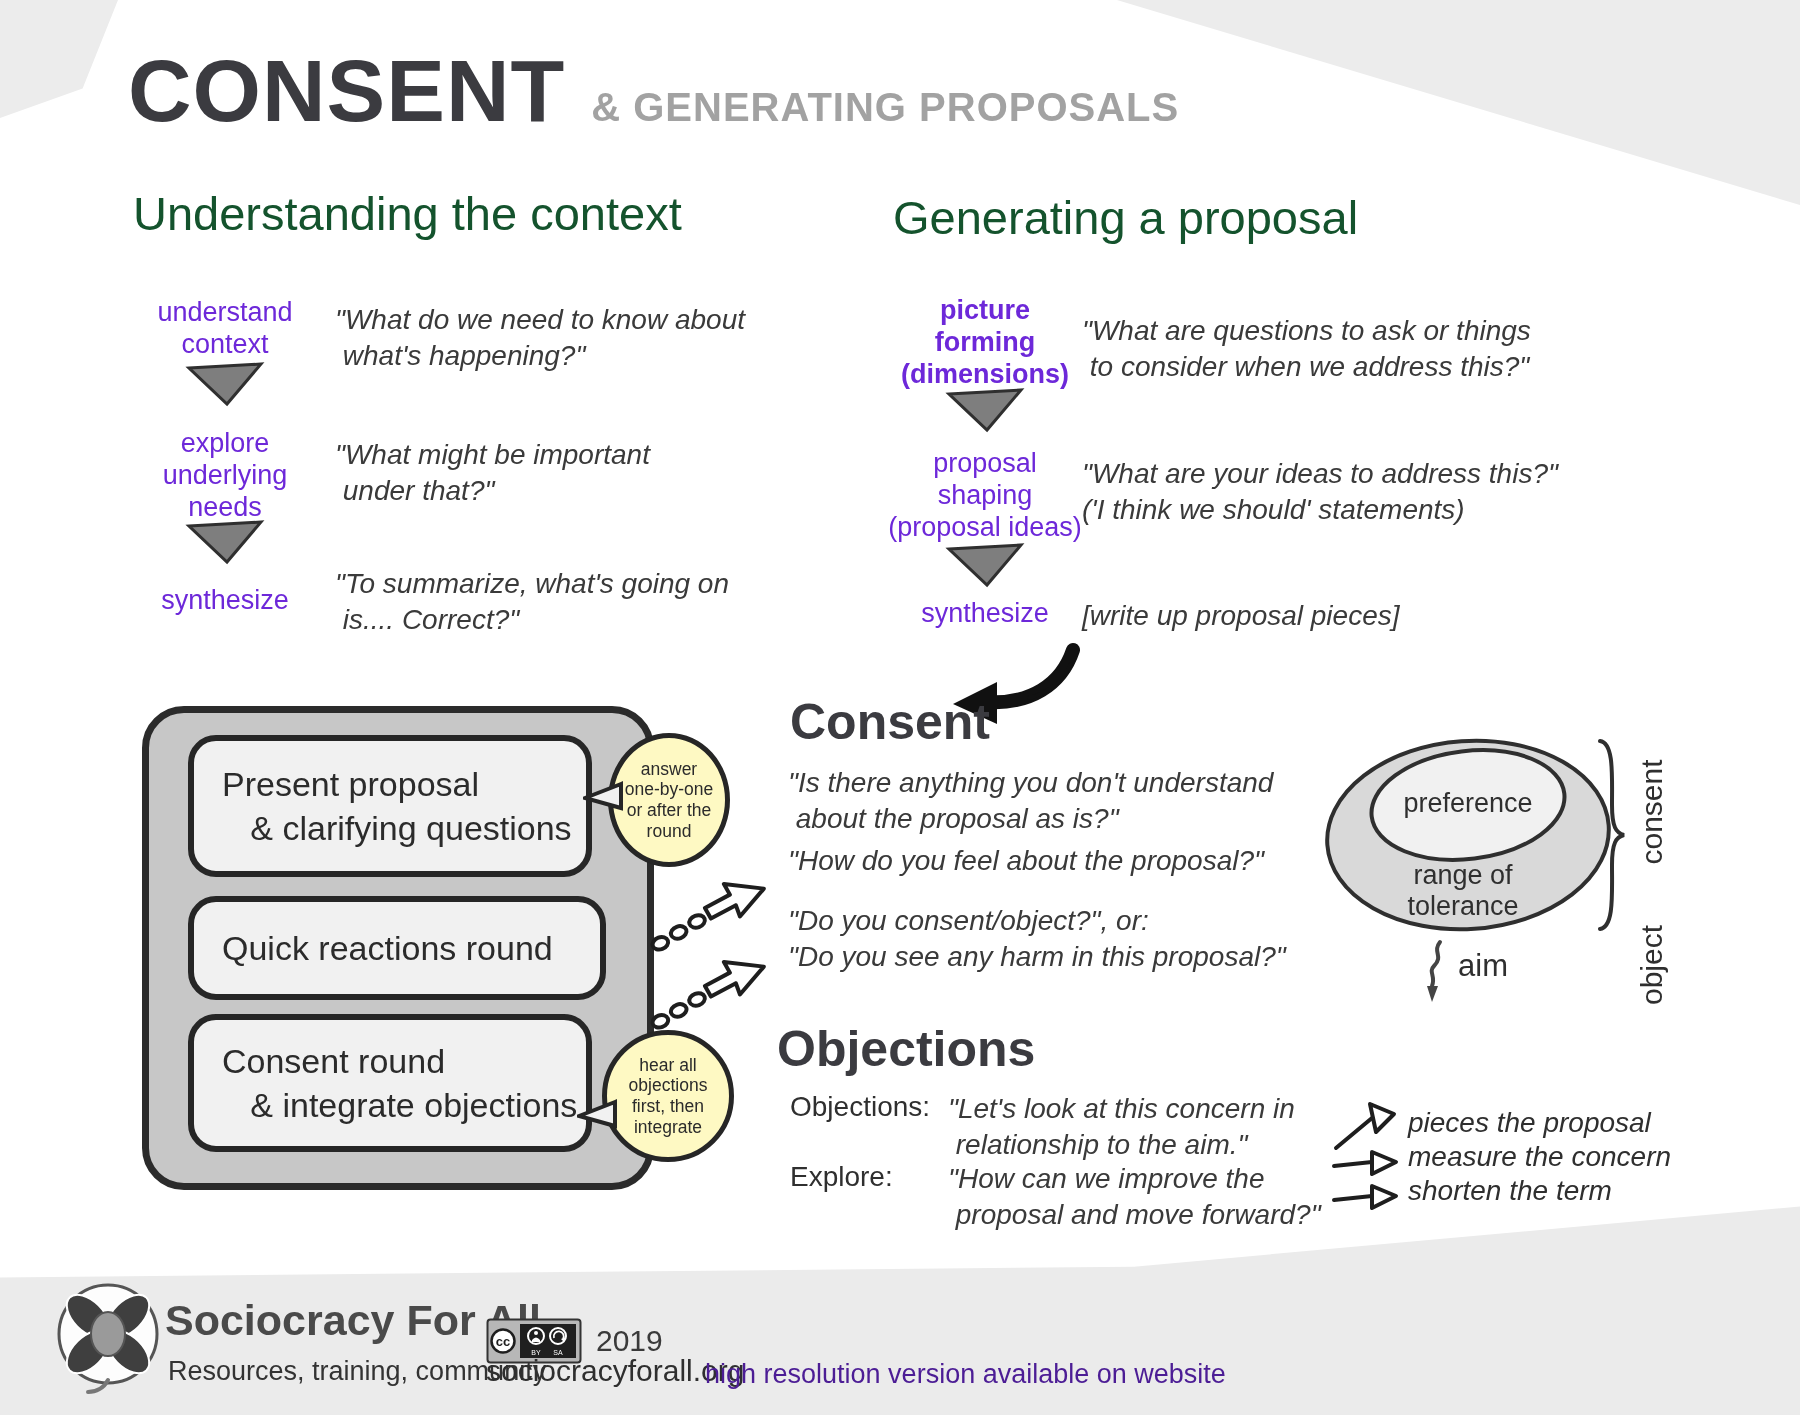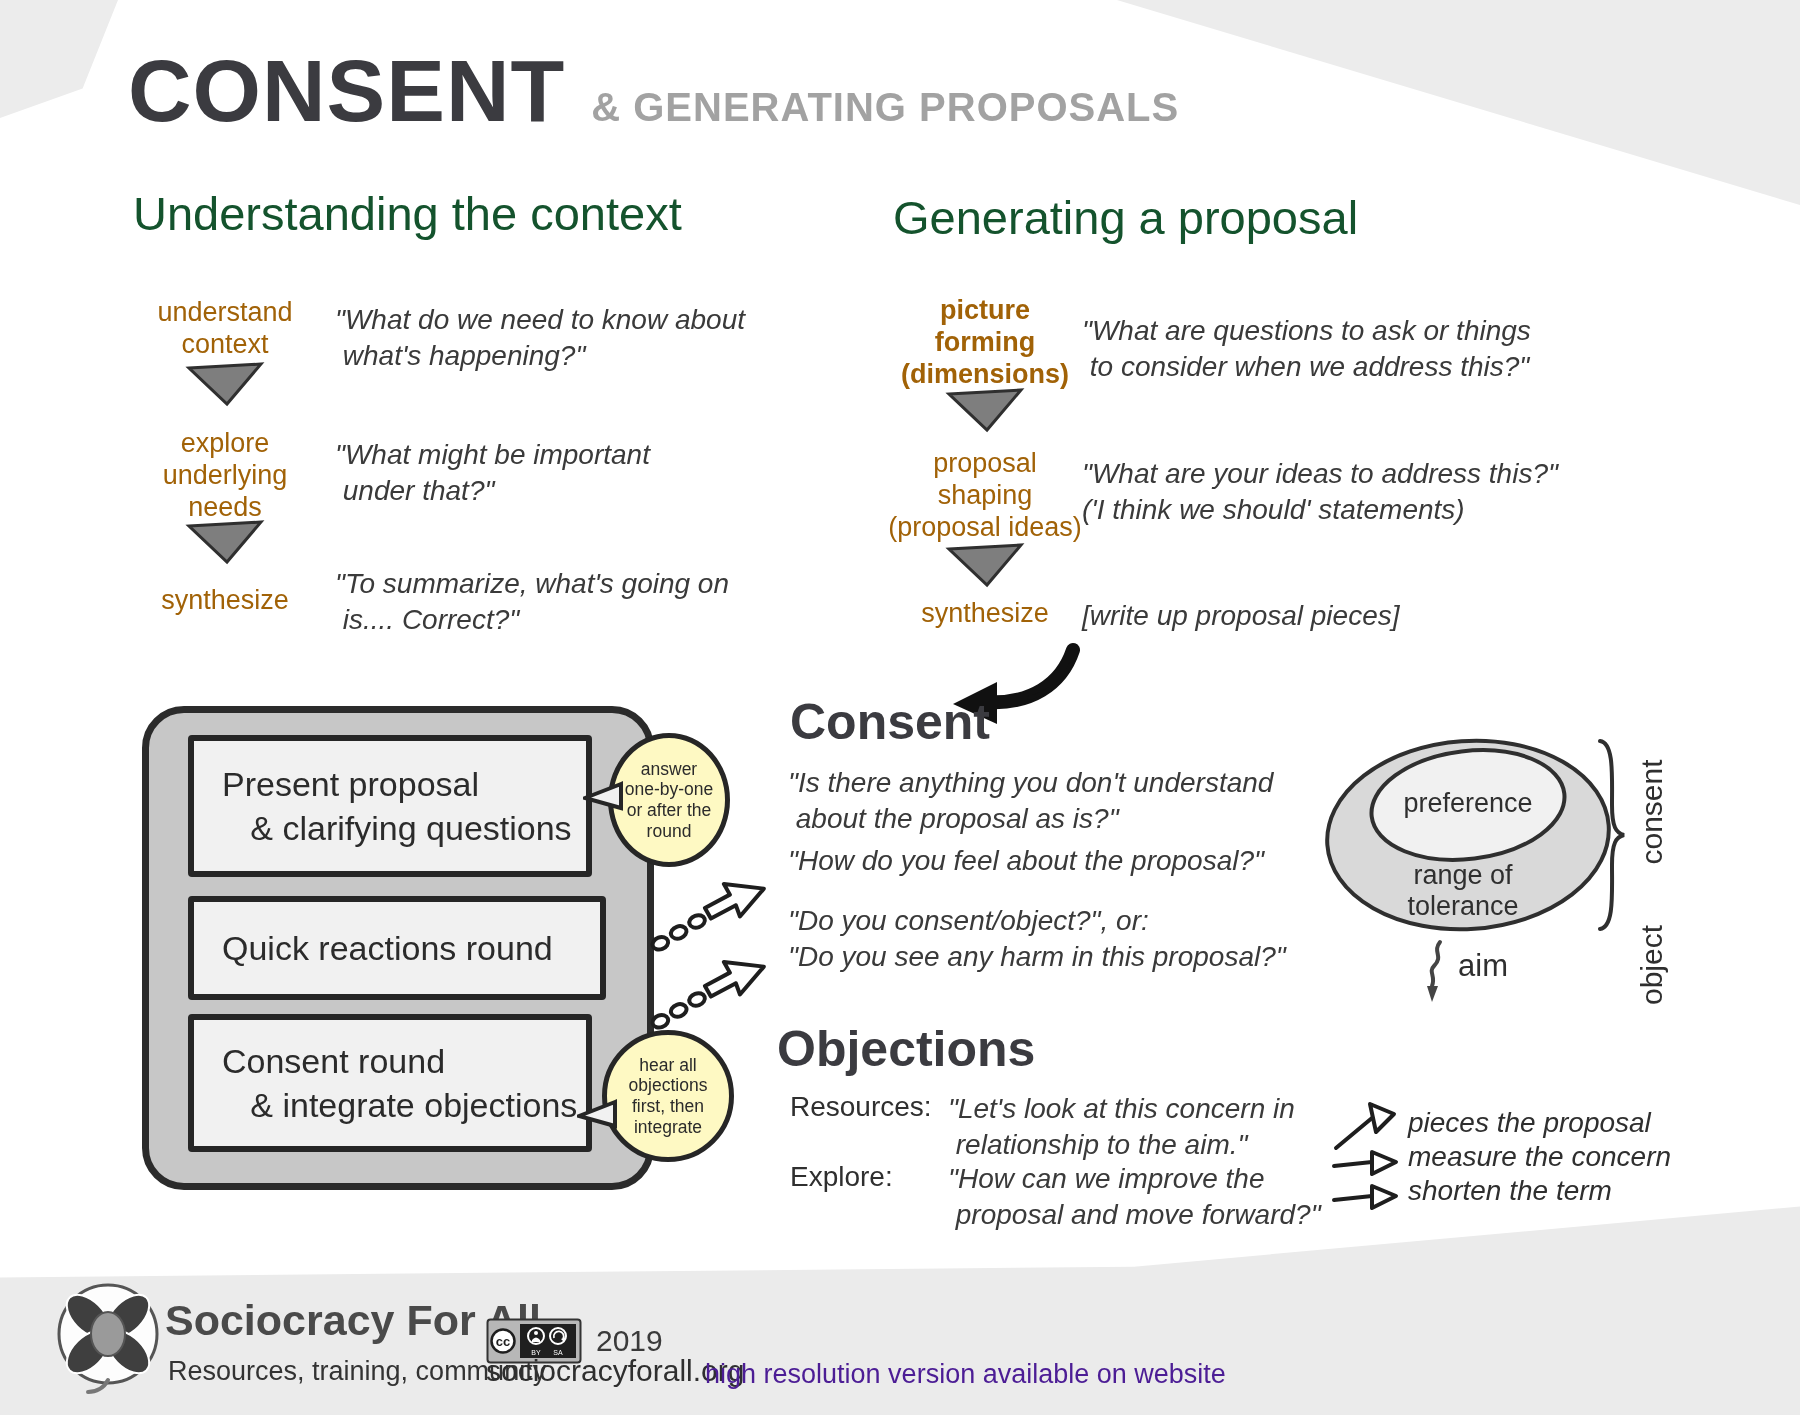--- a/index.html
+++ b/index.html
@@ -12,28 +12,28 @@
          clip-path:polygon(1% 0,100% 0,100% 100%);}
   .bg-bottom{position:absolute;left:0;top:1200px;width:1800px;height:215px;background:#ebebeb;
          clip-path:polygon(0 36%,63% 31%,100% 3%,100% 100%,0 100%);}
   .abs{position:absolute;}
   .preline{white-space:pre-line;}
   .title-row{position:absolute;left:128px;top:40px;display:flex;align-items:baseline;gap:26px;}
   .title-main{font-size:88px;font-weight:700;color:#3b3b40;letter-spacing:1px;}
   .title-sub{font-size:40px;font-weight:700;color:#a2a2a2;letter-spacing:1px;}
   .section-h{position:absolute;font-size:47px;font-weight:400;color:#14532d;}
   .step-label{position:absolute;width:220px;text-align:center;font-size:27px;line-height:1.18;
-              color:#a16207;white-space:pre-line;}
+              color:#6d28d9;white-space:pre-line;}
   .quote{position:absolute;font-style:italic;font-size:28px;line-height:1.3;color:#3a3a3a;
          white-space:pre-line;}
   .big-h{position:absolute;font-size:50px;font-weight:700;color:#3b3b40;}
   
   .pcontainer{position:absolute;left:142px;top:706px;width:512px;height:484px;background:#c7c7c7;
               border:7px solid #2b2b2b;border-radius:42px;box-sizing:border-box;}
-  .pbox{position:absolute;background:#f1f1f1;border:6px solid #262626;border-radius:4px;
+  .pbox{position:absolute;background:#f1f1f1;border:6px solid #262626;border-radius:28px;
         box-sizing:border-box;display:flex;align-items:center;padding-left:28px;
         font-size:34px;line-height:1.3;color:#2b2b2b;white-space:pre-line;z-index:2;}
   .bubble{position:absolute;background:#fef9c3;border:5px solid #262626;border-radius:50%;
           display:flex;align-items:center;justify-content:center;text-align:center;
           font-size:17.5px;line-height:1.18;color:#2b2b2b;white-space:pre-line;z-index:5;
           box-sizing:border-box;}
   .rot-label{position:absolute;width:160px;text-align:center;font-size:30px;color:#2f2f2f;
              transform:rotate(-90deg);}
   .obj-label{position:absolute;font-size:28px;color:#2f2f2f;}
   .opt-label{position:absolute;font-style:italic;font-size:28px;color:#2f2f2f;}
@@ -164,21 +164,21 @@
   <svg class="abs" style="left:636px;top:946px;" width="150" height="85">
     <g transform="rotate(-20 75 42)">
       <ellipse cx="16" cy="56" rx="8" ry="6" fill="#fff" stroke="#1e1e1e" stroke-width="4"></ellipse>
       <ellipse cx="37" cy="52" rx="8" ry="6" fill="#fff" stroke="#1e1e1e" stroke-width="4"></ellipse>
       <ellipse cx="58" cy="48" rx="8" ry="6" fill="#fff" stroke="#1e1e1e" stroke-width="4"></ellipse>
       <path d="M70,38 L98,34 L96,22 L132,40 L100,58 L100,46 L72,50 Z" fill="#fff" stroke="#1e1e1e" stroke-width="4" stroke-linejoin="round"></path>
     </g>
   </svg>
 
   <div class="big-h" style="left:777px;top:1020px;">Objections</div>
-  <div class="obj-label" style="left:790px;top:1091px;">Resources:</div>
+  <div class="obj-label" style="left:790px;top:1091px;">Objections:</div>
   <div class="quote" style="left:948px;top:1091px;width:430px;">"Let's look at this concern in
 &nbsp;relationship to the aim."</div>
   <div class="obj-label" style="left:790px;top:1161px;">Explore:</div>
   <div class="quote" style="left:948px;top:1161px;width:430px;">"How can we improve the
 &nbsp;proposal and move forward?"</div>
 
   <svg class="abs" style="left:1330px;top:1100px;" width="78" height="118">
     <path d="M6,48 L42,18" fill="none" stroke="#1e1e1e" stroke-width="4" stroke-linecap="round"></path>
     <polygon points="40,4 64,14 46,32" fill="#fff" stroke="#1e1e1e" stroke-width="4" stroke-linejoin="round"></polygon>
     <path d="M4,66 L42,62" fill="none" stroke="#1e1e1e" stroke-width="4" stroke-linecap="round"></path>

